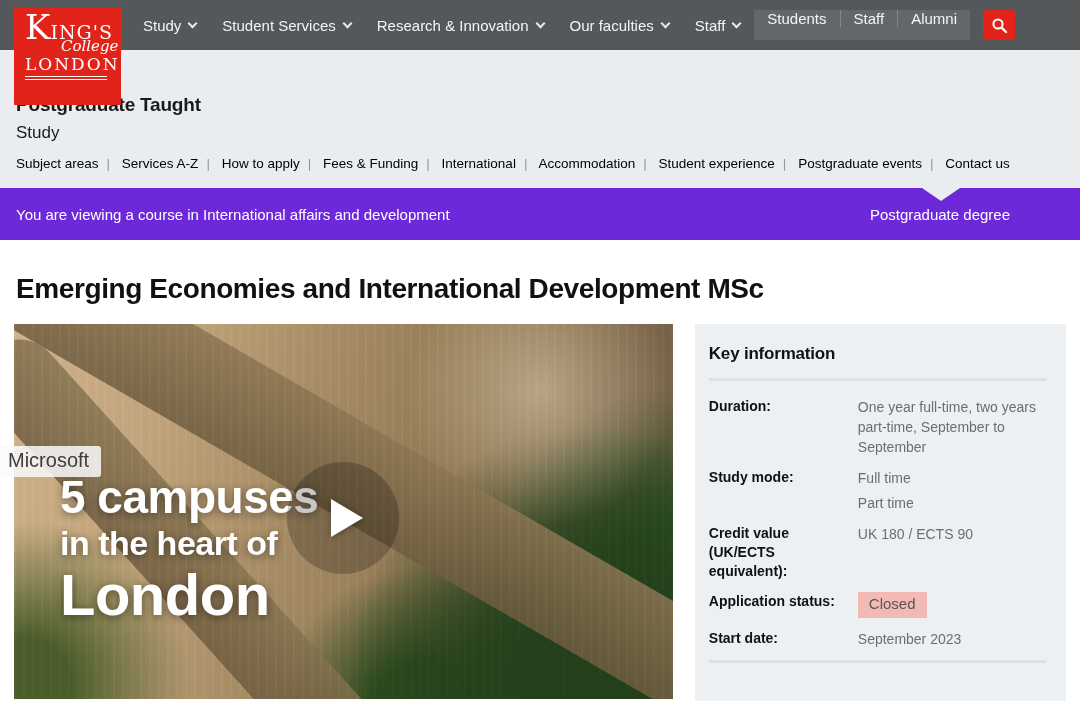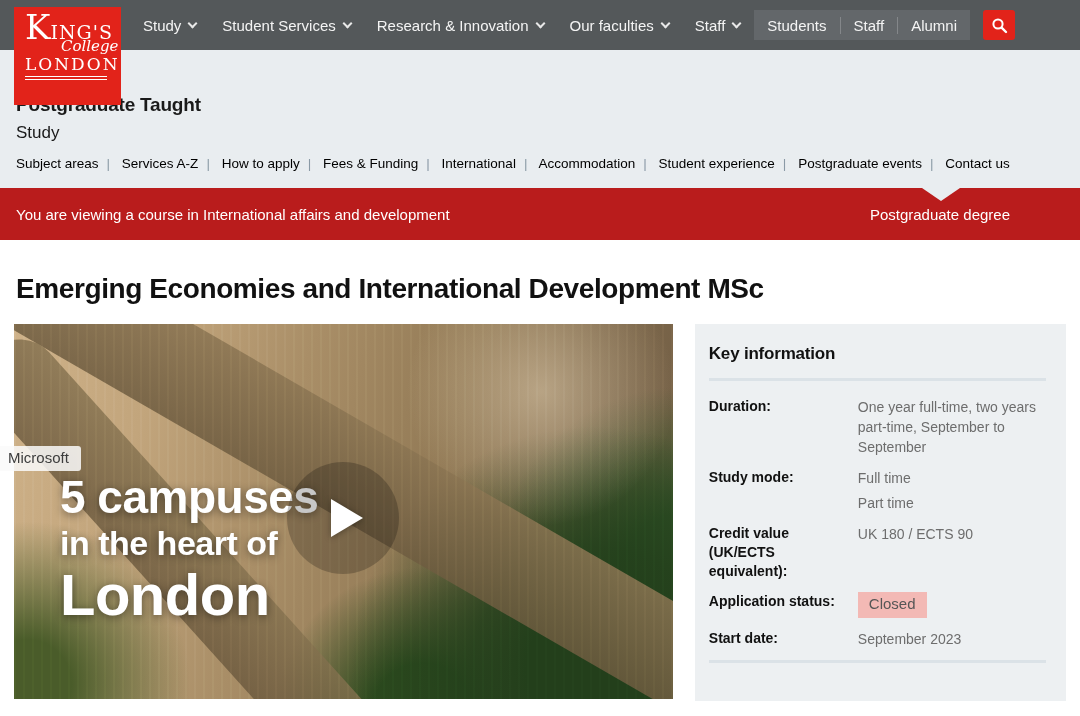--- a/index.html
+++ b/index.html
@@ -20,38 +20,38 @@
   .logo .rule { width:82px; height:4px; border-top:1px solid #fff; border-bottom:1px solid #fff; margin-top:3px; }
 
   .mainmenu { display:flex; gap:26px; margin-left:143px; }
   .menu-item { color:#f4f4f4; font-size:15px; text-decoration:none; display:flex;
                align-items:center; cursor:pointer; white-space:nowrap; }
   .chev { display:inline-block; width:7px; height:7px; border-right:2px solid #e8e8e8;
           border-bottom:2px solid #e8e8e8; transform:rotate(45deg); margin-left:8px;
           margin-top:-4px; }
 
   .nav-right { margin-left:auto; margin-right:65px; display:flex; align-items:center; }
-  .audience { display:flex; background:#63676a; height:30px; align-items:center; }
+  .audience { display:flex; background:#63676a; height:30px; align-items:flex-start; }
   .audience a { color:#f4f4f4; font-size:15px; text-decoration:none; padding:0 13px;
                 display:flex; align-items:center; cursor:pointer; }
   .audience a + a { border-left:1px solid #84878a; }
   .searchbtn { width:32px; height:30px; background:#e2231a; border:none; border-radius:3px;
                margin-left:13px; display:flex; align-items:center; justify-content:center;
                cursor:pointer; }
 
   
   .subheader { background:#e9edf0; height:138px; padding:44px 16px 15px 16px; }
   .eyebrow { font-size:19px; font-weight:bold; color:#1a1a1a; letter-spacing:-0.2px; }
   .section-title { font-size:17px; color:#1a1a1a; margin-top:7px; }
   .subnav { margin-top:13px; font-size:13.5px; }
   .subnav a { color:#000000; text-decoration:none; cursor:pointer; }
   .subnav .sep { color:#8a9aa6; margin:0 8px; }
 
   
-  .banner { position:relative; height:52px; background:#b91c1c; color:#fff; display:flex;
+  .banner { position:relative; height:52px; background:#6d28d9; color:#fff; display:flex;
             align-items:center; justify-content:space-between; padding:0 70px 0 16px;
             font-size:15px; }
   .notch { position:absolute; top:0; right:120px; width:0; height:0;
            border-left:19px solid transparent; border-right:19px solid transparent;
            border-top:13px solid #e9edf0; }
 
   
   main { padding:0 14px; }
   h1 { font-size:28px; font-weight:800; color:#111; letter-spacing:-0.4px;
        margin:33px 0 0 2px; }
@@ -80,21 +80,21 @@
   .v1 { font-size:46px; font-weight:800; line-height:50px; }
   .v2 { font-size:34px; font-weight:800; line-height:42px; }
   .v3 { font-size:58px; font-weight:800; line-height:62px; }
   .playwrap { position:absolute; left:273px; top:138px; width:112px; height:112px;
               border-radius:50%; background:rgba(0,0,0,0.22); display:flex;
               align-items:center; justify-content:center; cursor:pointer; }
   .tri { width:0; height:0; border-top:19px solid transparent; border-bottom:19px solid transparent;
          border-left:32px solid #fff; margin-left:8px;
          filter:drop-shadow(0 1px 3px rgba(0,0,0,.35)); }
   .tooltip { position:absolute; left:-14px; top:122px; background:rgba(250,250,250,0.85);
-             color:#3d3d3d; font-size:15px; padding:3px 12px 5px 8px;
+             color:#3d3d3d; font-size:20px; padding:3px 12px 5px 8px;
              border-radius:0 3px 3px 0; }
 
   
   .keyinfo { width:380px; height:377px; background:#edf0f2; padding:20px 20px 0 14px; }
   .keyinfo h3 { font-size:17px; font-weight:800; color:#111; letter-spacing:-0.2px; }
   .divider { height:3px; background:#dbe2e7; margin:14px 0 16px 0; }
   .divider.bottom { margin-top:10px; }
   .kirow { display:grid; grid-template-columns:149px 1fr; margin-bottom:11px; }
   .kirow .lbl { font-size:14px; font-weight:bold; color:#111; line-height:19px; padding-right:8px; }
   .kirow .val { font-size:14px; color:#6d6d6d; line-height:20px; }

